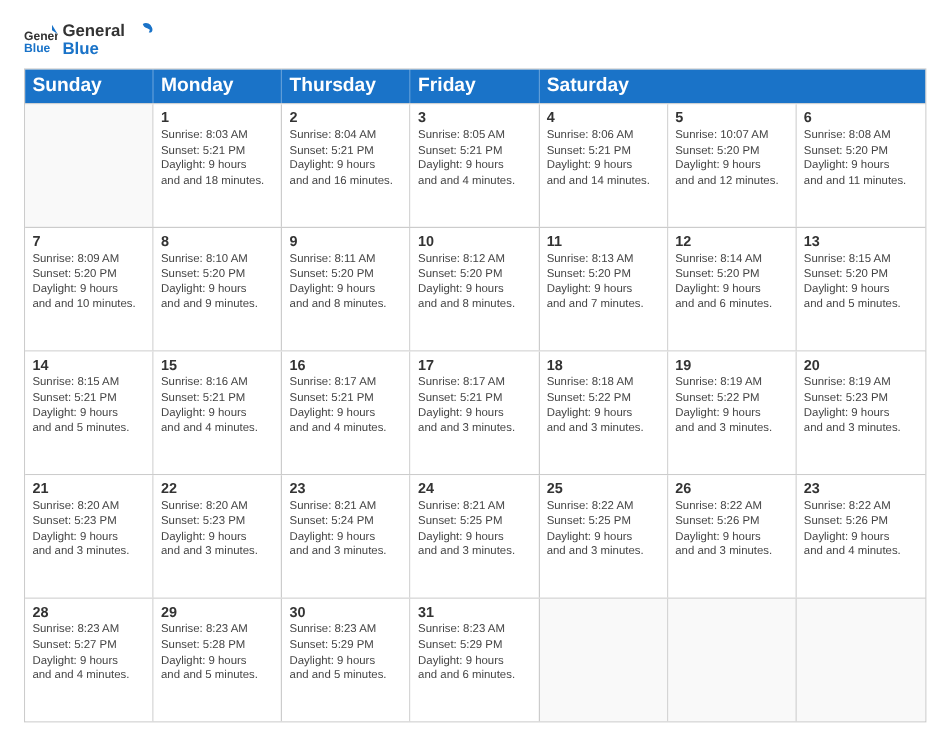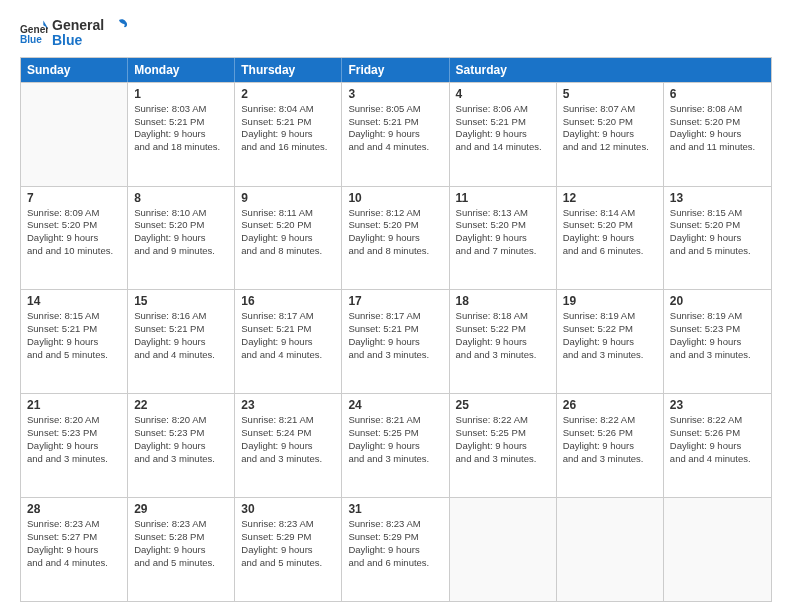--- a/index.html
+++ b/index.html
@@ -52,21 +52,21 @@
       flex-direction: column;
       border: 1px solid #ccc;
     }
     .cal-header-row {
       display: grid;
       grid-template-columns: repeat(7, 1fr);
       background: #1a73c8;
     }
     .cal-header-cell {
       color: #fff;
-      font-size: 12px;
+      font-size: 16px;
       font-weight: bold;
       padding: 5px 6px;
       text-align: left;
       border-right: 1px solid rgba(255,255,255,0.3);
     }
     .cal-header-cell:last-child { border-right: none; }
     .cal-body {
       flex: 1;
       display: flex;
       flex-direction: column;
@@ -160,21 +160,21 @@
           </div>
           <div class="cal-cell">
             <div class="day-num">4</div>
             <div class="cell-line">Sunrise: 8:06 AM</div>
             <div class="cell-line">Sunset: 5:21 PM</div>
             <div class="cell-line">Daylight: 9 hours</div>
             <div class="cell-line">and and 14 minutes.</div>
           </div>
           <div class="cal-cell">
             <div class="day-num">5</div>
-            <div class="cell-line">Sunrise: 8:07 AM</div>
+            <div class="cell-line">Sunrise: 10:07 AM</div>
             <div class="cell-line">Sunset: 5:20 PM</div>
             <div class="cell-line">Daylight: 9 hours</div>
             <div class="cell-line">and and 12 minutes.</div>
           </div>
           <div class="cal-cell">
             <div class="day-num">6</div>
             <div class="cell-line">Sunrise: 8:08 AM</div>
             <div class="cell-line">Sunset: 5:20 PM</div>
             <div class="cell-line">Daylight: 9 hours</div>
             <div class="cell-line">and and 11 minutes.</div>

